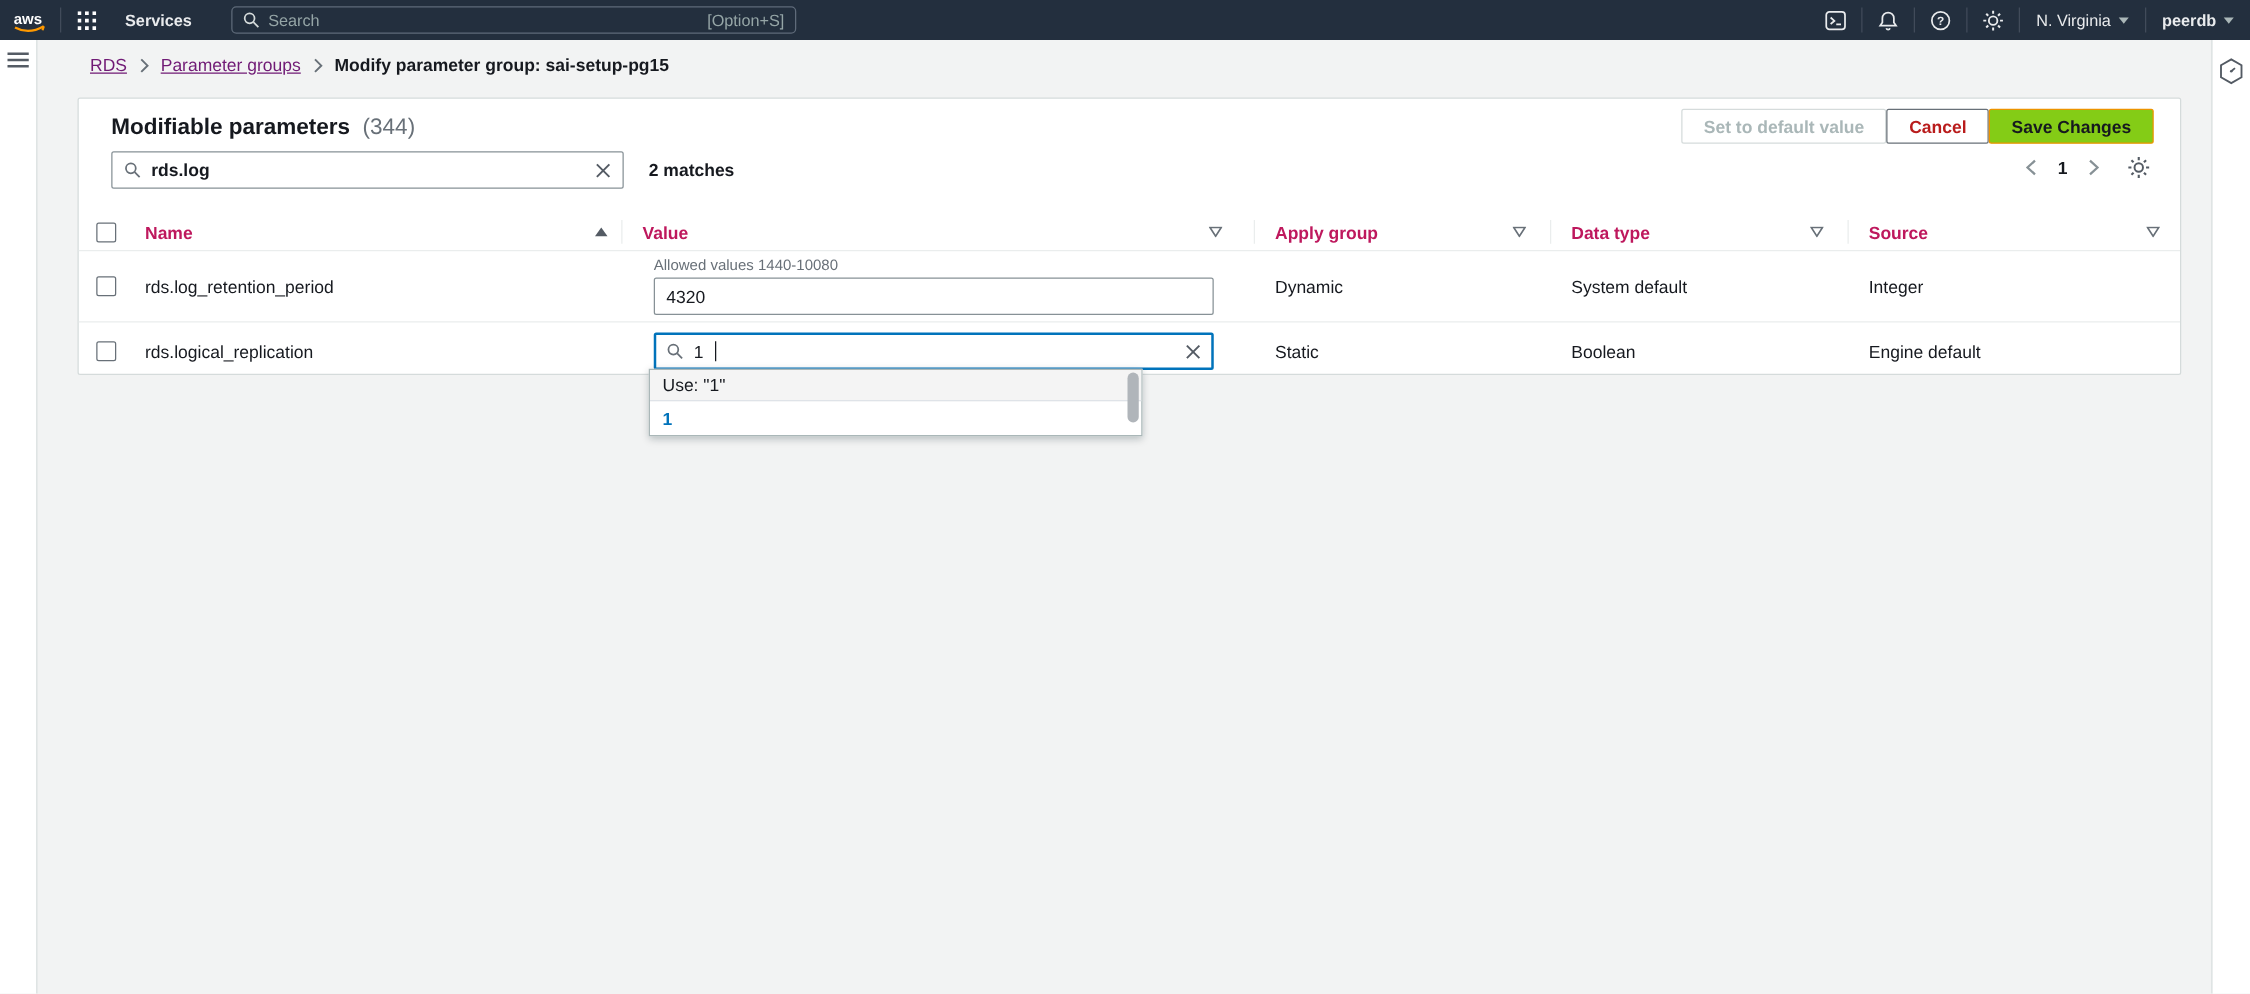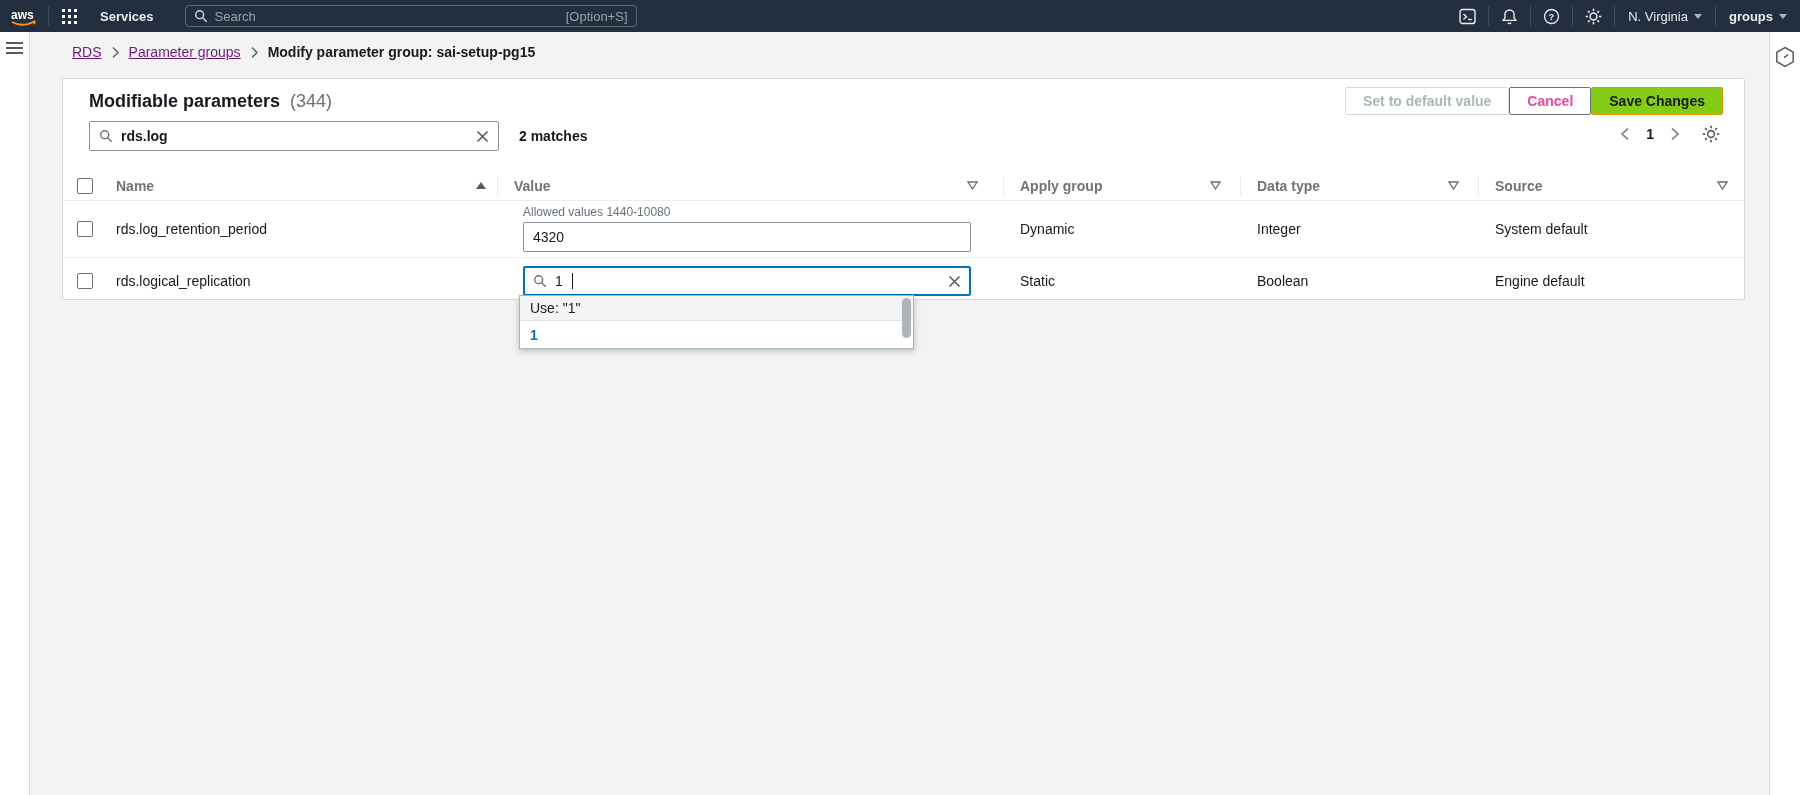--- a/index.html
+++ b/index.html
@@ -36,38 +36,38 @@
 
   
   .card { position:absolute; left:62px; top:78px; width:1683px; height:222px; background:#fff; border:1px solid #d5dbdb; border-radius:2px; z-index:5; }
   .card-head { position:relative; height:40px; }
   .title-wrap { position:absolute; left:26px; top:12px; font-size:18px; }
   .title-wrap .t { font-weight:700; }
   .title-wrap .c { color:#687078; margin-left:5px; }
   .head-buttons { position:absolute; right:21px; top:8px; display:flex; gap:0; }
   .btn { height:28px; padding:0 17px; font-size:14px; font-weight:700; border-radius:2px; display:flex; align-items:center; cursor:pointer; font-family:"Liberation Sans",sans-serif; }
   .btn-disabled { background:#fff; border:1px solid #d5dbdb; color:#aab7b8; cursor:default; }
-  .btn-normal { background:#fff; border:1px solid #687078; color:#ec4899; }
+  .btn-normal { background:#fff; border:1px solid #687078; color:#b91c1c; }
   .btn-primary { background:#84cc16; border:1px solid #ec9400; color:#16191f; }
 
   
   .filter-row { position:relative; height:52px; }
   .search-box { position:absolute; left:26px; top:2px; width:410px; height:30px; border:1px solid #879196; border-radius:2px; display:flex; align-items:center; padding:0 9px; gap:8px; background:#fff; }
   .search-box input { border:none; outline:none; flex:1; font-size:14px; color:#16191f; font-family:"Liberation Sans",sans-serif;font-weight:bold; }
   .clear-x { cursor:pointer; display:flex; align-items:center; }
   .matches { position:absolute; left:456px; top:9px; font-size:14px; font-weight:700; color:#16191f; }
   .pager { position:absolute; right:24px; top:6px; display:flex; align-items:center; gap:14px; }
   .pg-chev { cursor:pointer; display:flex; align-items:center; }
   .pg-num { font-size:14px; font-weight:700; color:#16191f; cursor:pointer; padding:0 2px; }
   .pg-gear { margin-left:8px; cursor:pointer; display:flex; align-items:center; }
 
   
   .grid { display:grid; grid-template-columns:43px 392px 506px 237px 238px 267px; }
   .thead { height:30px; border-bottom:1px solid #eaeded; }
-  .th { position:relative; display:flex; align-items:center; font-size:14px; font-weight:700; color:#737373; padding-left:16px; cursor:pointer; }
+  .th { position:relative; display:flex; align-items:center; font-size:14px; font-weight:700; color:#be185d; padding-left:16px; cursor:pointer; }
   .th.name { padding-left:10px; }
   .th .flex-sp { margin-left:auto; margin-right:20px; display:flex; align-items:center; }
   .th.value .flex-sp { margin-right:26px; }
   .th.source .flex-sp { margin-right:18px; }
   .col-div:after { content:""; position:absolute; right:0; top:5px; bottom:5px; width:1px; background:#eaeded; }
   .sort-asc { width:0; height:0; border-left:5px solid transparent; border-right:5px solid transparent; border-bottom:7px solid #545b64; margin-left:auto; margin-right:12px; }
   .trow { border-bottom:1px solid #eaeded; }
   .trow.r1 { height:57px; }
   .trow.r2 { height:45px; border-bottom:none; }
   .td { display:flex; align-items:center; font-size:14px; color:#16191f; padding-left:16px; }
@@ -167,21 +167,21 @@
         </g>
       </svg>
     </div>
     <div class="nav-divider"></div>
     <div class="txt-btn">
       <span>N. Virginia</span>
       <span class="caret-down"></span>
     </div>
     <div class="nav-divider"></div>
     <div class="txt-btn bold">
-      <span>groups</span>
+      <span>peerdb</span>
       <span class="caret-down"></span>
     </div>
   </div>
 </div>
 
 <div class="left-strip">
   <div class="hamburger">
       <div></div>
       <div></div>
       <div></div>
@@ -313,22 +313,22 @@
   <div class="grid trow r1">
     <div class="td cb-cell">
         <span class="checkbox"></span>
       </div>
     <div class="td name-cell">rds.log_retention_period</div>
     <div class="value-cell">
       <div class="hint">Allowed values 1440-10080</div>
       <input class="val-input" type="text" value="4320" style="">
     </div>
     <div class="td">Dynamic</div>
+    <div class="td">System default</div>
     <div class="td">Integer</div>
-    <div class="td">System default</div>
   </div>
 
   <div class="grid trow r2">
     <div class="td cb-cell">
         <span class="checkbox"></span>
       </div>
     <div class="td name-cell">rds.logical_replication</div>
     <div class="value-cell r2pad">
       <div class="select-search">
         <svg width="14" height="14" viewBox="0 0 16 16">

